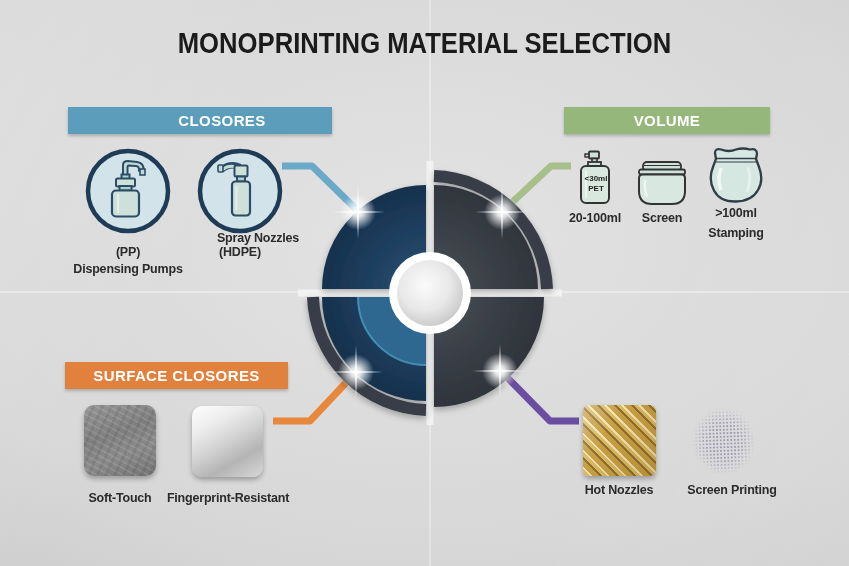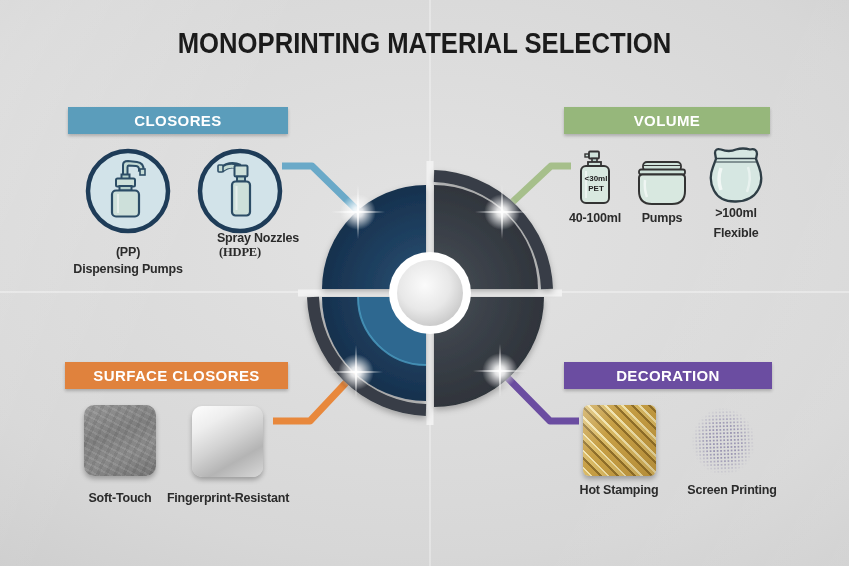--- a/index.html
+++ b/index.html
@@ -18,21 +18,21 @@
     position:absolute;left:0;top:28px;width:849px;text-align:center;
     font-size:27px;font-weight:800;color:#1b1b1b;letter-spacing:0px;
     transform:scale(.95,1.1);
   }
 
   .band{
     position:absolute;height:27px;display:flex;align-items:center;justify-content:center;
     color:#fff;font-weight:700;font-size:15px;letter-spacing:.4px;
     box-shadow:0 2px 3px rgba(0,0,0,.22);
   }
-  .band-closures{left:68px;top:107px;width:220px;background:#5b9dbb;}
+  .band-closures{left:68px;top:107px;width:220px;background:#5b9dbb;padding-left:44px;}
   .band-volume{left:564px;top:107px;width:206px;background:#96b77b;text-align:right;}
   .band-surface{left:65px;top:362px;width:223px;background:#e0823d;}
   .band-decoration{left:564px;top:362px;width:208px;background:#6b4da1;}
 
   .item-label{
     position:absolute;transform:translateX(-50%);white-space:nowrap;text-align:center;
     font-size:12.5px;font-weight:700;color:#2b2b2b;letter-spacing:-.2px;
   }
   .icon-abs{position:absolute;text-decoration:underline;}
 
@@ -160,79 +160,76 @@
       <path d="M 24 22 Q 33 14.5 43 19" fill="none" stroke="#2c4d66" stroke-width="6.5"></path>
       <path d="M 25.5 21.5 Q 33 16 42 20" fill="none" stroke="#c3dad4" stroke-width="3"></path>
       <rect x="21" y="17" width="5" height="7" rx="1" fill="#c3dad4" stroke="#2c4d66" stroke-width="1.6"></rect>
       <rect x="37.5" y="17.5" width="13" height="11" rx="1.5" fill="#cde0da" stroke="#2c4d66" stroke-width="2"></rect>
       <rect x="40" y="28.5" width="8" height="5" fill="#b4d0cb" stroke="#2c4d66" stroke-width="2"></rect>
       <rect x="35" y="33.5" width="18" height="34" rx="3.5" fill="#cde0da" stroke="#2c4d66" stroke-width="2.2"></rect>
       <line x1="39.5" y1="38" x2="39.5" y2="62" stroke="#ffffff" stroke-width="2" opacity="0.5"></line>
     </svg>
   </div>
   <div class="item-label" style="left:258px;top:231px;">Spray Nozzles</div>
-  <div class="item-label" style="left:240px;top:245px;font-family:Liberation Serif, serif;">(HDPE)</div>
+  <div class="item-label" style="left:240px;top:245px;">(HDPE)</div>
 
   <div class="band band-volume">
     <span>VOLUME</span>
   </div>
 
   <div class="icon-abs" style="left:577px;top:147px;">
     <svg width="36" height="58" viewBox="0 0 36 58">
       <rect x="8" y="7" width="4" height="3" fill="#cfe2da" stroke="#333333" stroke-width="1.4"></rect>
       <rect x="12" y="4.5" width="10" height="7" rx="1" fill="#cfe2da" stroke="#333333" stroke-width="1.8"></rect>
       <rect x="15" y="11.5" width="5" height="4" fill="#b9d2ca" stroke="#333333" stroke-width="1.6"></rect>
       <rect x="11" y="15" width="13" height="4.5" fill="#cfe2da" stroke="#333333" stroke-width="1.8"></rect>
       <rect x="4" y="19" width="28" height="37" rx="5" fill="#d8e8df" stroke="#333333" stroke-width="2"></rect>
       <line x1="9" y1="24" x2="9" y2="51" stroke="#ffffff" stroke-width="2" opacity="0.55"></line>
       <text x="19" y="34" text-anchor="middle" font-size="8" font-weight="bold" fill="#222222">&lt;30ml</text>
       <text x="19" y="44" text-anchor="middle" font-size="8" font-weight="bold" fill="#222222">PET</text>
     </svg>
   </div>
-  <div class="item-label" style="left:595px;top:211px;">40-100ml</div>
+  <div class="item-label" style="left:595px;top:211px;">20-100ml</div>
 
   <div class="icon-abs" style="left:632px;top:161px;">
     <svg width="60" height="45" viewBox="0 0 60 45">
       <rect x="11" y="1" width="38" height="9" rx="4" fill="#cfe2da" stroke="#333333" stroke-width="1.8"></rect>
       <line x1="12" y1="4.5" x2="48" y2="4.5" stroke="#333333" stroke-width="1"></line>
       <rect x="7" y="8.5" width="46" height="5" rx="2" fill="#cfe2da" stroke="#333333" stroke-width="1.8"></rect>
       <path d="M 7 17 Q 7 13.5 10.5 13.5 L 49.5 13.5 Q 53 13.5 53 17 L 53 30 Q 53 43 40 43 L 20 43 Q 7 43 7 30 Z" fill="#d8e8e0" stroke="#333333" stroke-width="2"></path>
       <path d="M 13 19 Q 12 28 15 36" fill="none" stroke="#ffffff" stroke-width="2.5" opacity="0.6"></path>
     </svg>
   </div>
-  <div class="item-label" style="left:662px;top:211px;">Pumps</div>
+  <div class="item-label" style="left:662px;top:211px;">Screen</div>
 
   <div class="icon-abs" style="left:705px;top:145px;">
     <svg width="62" height="60" viewBox="0 0 62 60">
       <path d="M 10 8 Q 10 3 16 4.5 Q 24 7.5 31 4.5 Q 38 2.5 45 4.5 Q 52 3 52 9 L 51 14 L 54 22 Q 59 35 53 45 Q 47 56 31 56.5 Q 15 57 9 45.5 Q 3 34.5 8 22 L 11 14 Z" fill="#d6e7e2" stroke="#2f3e46" stroke-width="2.3"></path>
       <line x1="11" y1="13.5" x2="51" y2="13.5" stroke="#2f3e46" stroke-width="1.6"></line>
       <line x1="11" y1="17" x2="51" y2="17" stroke="#2f3e46" stroke-width="1"></line>
       <path d="M 16 23 Q 12 34 16 45" fill="none" stroke="#ffffff" stroke-width="3.5" opacity="0.65"></path>
       <path d="M 43 22 Q 47 33 42 47" fill="none" stroke="#ffffff" stroke-width="2.5" opacity="0.45"></path>
     </svg>
   </div>
   <div class="item-label" style="left:736px;top:206px;">&gt;100ml</div>
-  <div class="item-label" style="left:736px;top:226px;">Flexible</div>
+  <div class="item-label" style="left:736px;top:226px;">Stamping</div>
 
   <div class="band band-surface">
     <span>SURFACE CLOSORES</span>
   </div>
 
   <div class="swatch swatch-soft"></div>
   <div class="item-label" style="left:120px;top:483px;margin-top:8px;">Soft-Touch</div>
 
   <div class="swatch swatch-silver"></div>
   <div class="item-label" style="left:228px;top:483px;margin-top:8px;">Fingerprint-Resistant</div>
 
-  <div class="band band-decoration">
-    <span>DECORATION</span>
-  </div>
 
   <div class="swatch swatch-gold"></div>
-  <div class="item-label" style="left:619px;top:483px;">Hot Stamping</div>
+  <div class="item-label" style="left:619px;top:483px;">Hot Nozzles</div>
 
   <div class="swatch swatch-dots"></div>
   <div class="item-label" style="left:724px;top:483px;margin-left:8px;">Screen Printing</div>
 
   <div class="sparkle" style="left:358px;top:212px;"></div>
   <div class="sparkle" style="left:502px;top:212px;"></div>
   <div class="sparkle" style="left:356px;top:372px;"></div>
   <div class="sparkle" style="left:500px;top:371px;"></div>
 
 </div>

